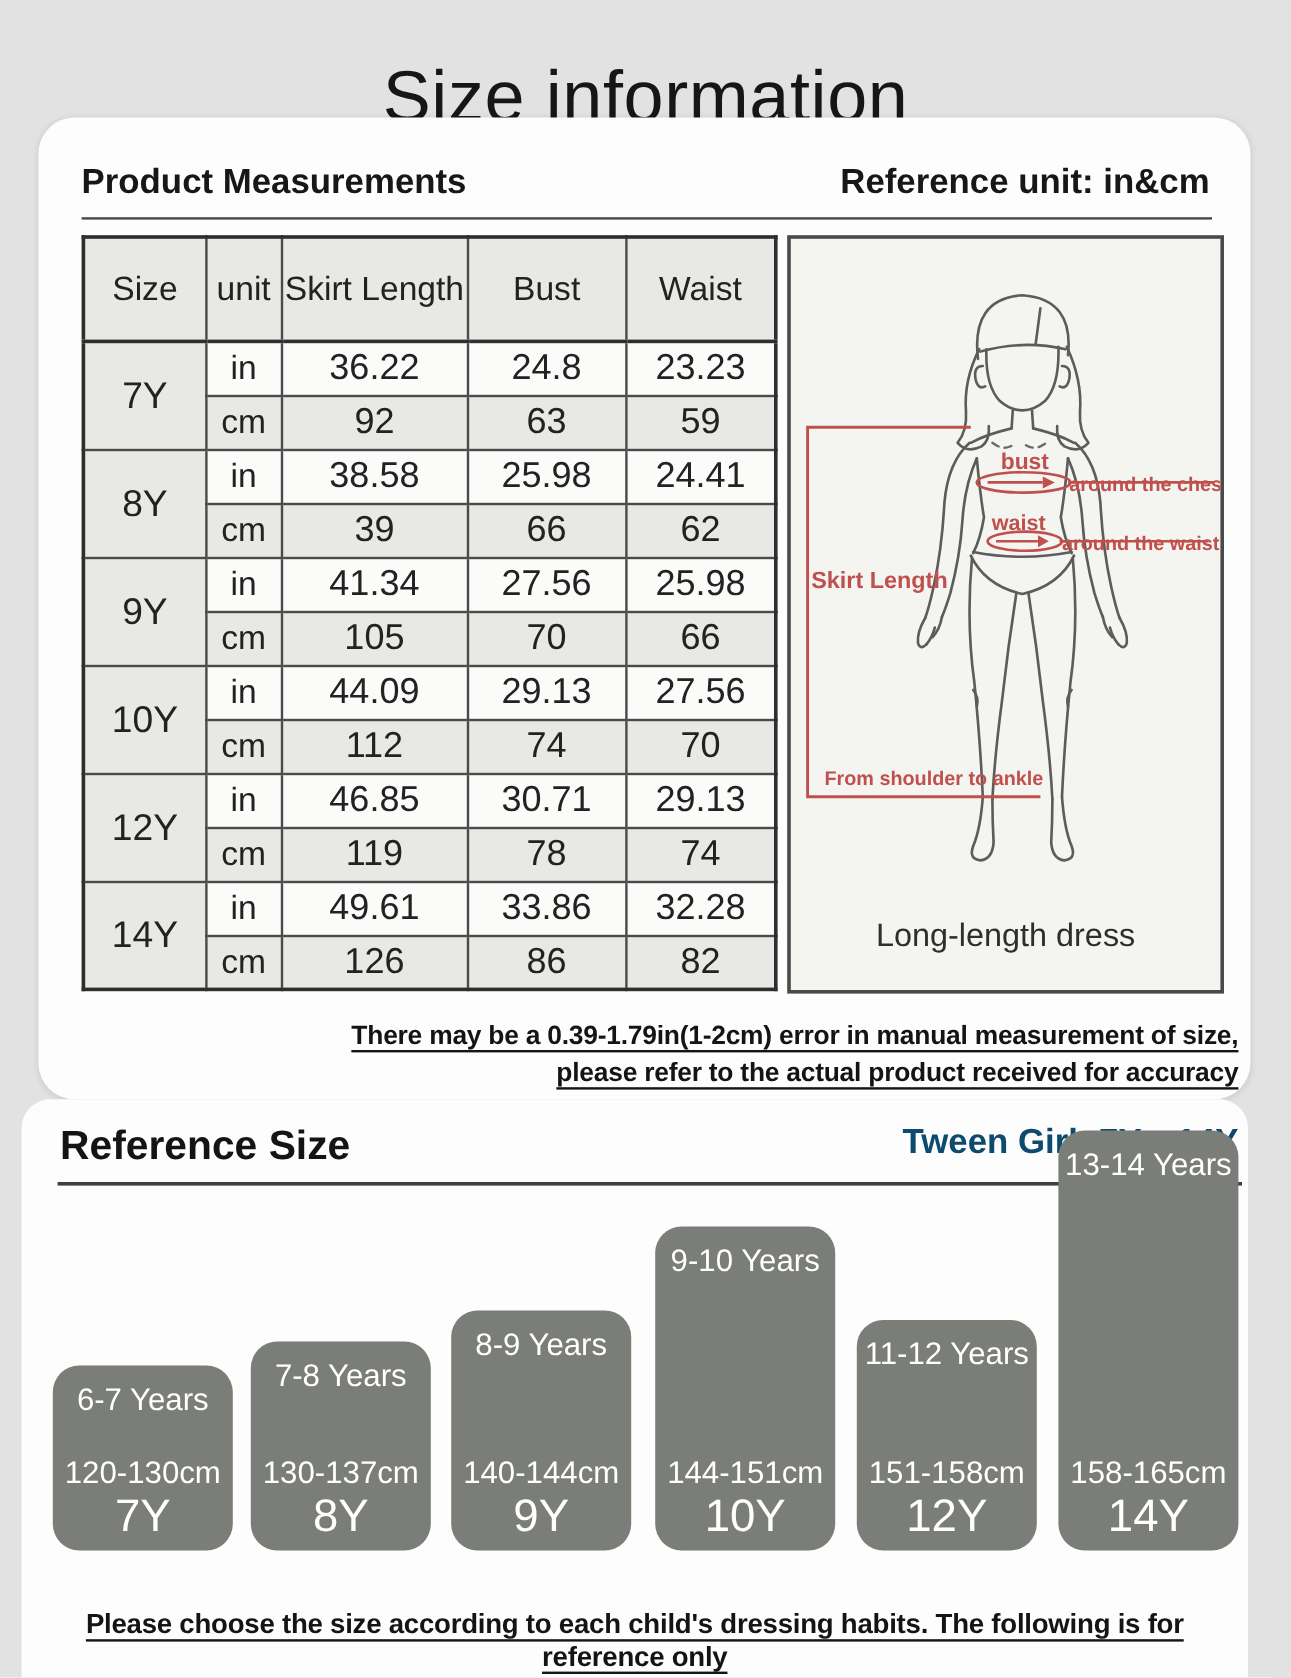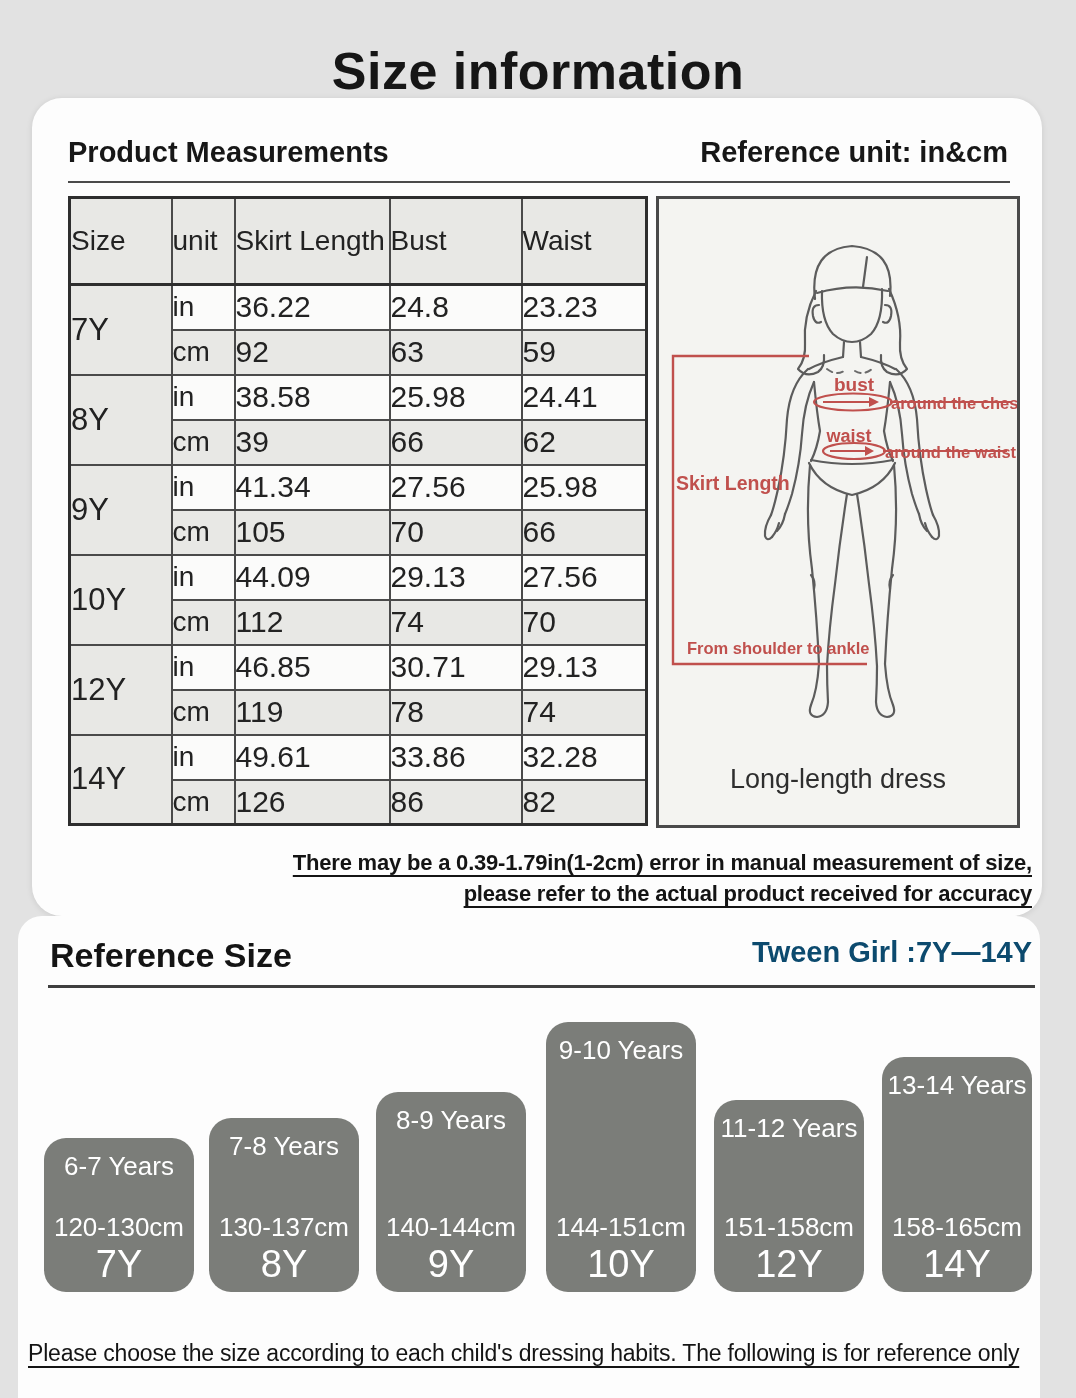--- a/index.html
+++ b/index.html
@@ -7,21 +7,21 @@
     width:1076px;height:1398px;
     background:#e2e2e2;
     font-family:"Liberation Sans", sans-serif;
     color:#1c1c1c;
     -webkit-font-smoothing:antialiased;
   }
   .page{position:relative;width:1076px;height:1398px;overflow:hidden;}
 
   .page-title{
     position:absolute;top:6px;left:0;width:100%;
-    text-align:center;font-size:52px;font-weight:700;color:#161616;
+    text-align:center;font-size:60px;font-weight:400;color:#161616;
     letter-spacing:0.5px;
   }
 
   .card{position:absolute;background:#fdfdfd;}
   .card-measurements{
     left:32px;top:98px;width:1010px;height:818px;
     border-radius:30px;
     box-shadow:0 1px 6px rgba(0,0,0,0.10);
   }
   .card-reference{
@@ -33,21 +33,21 @@
   .m-head{display:flex;justify-content:space-between;align-items:baseline;padding:38px 34px 0 36px;}
   .m-head-left,.m-head-right{font-size:29px;font-weight:700;color:#171717;}
   .m-rule{height:2px;background:#4a4a4a;margin:12px 32px 0 36px;}
 
   .m-body{display:flex;align-items:flex-start;margin:13px 0 0 36px;}
 
   table.size-table{
     border-collapse:collapse;table-layout:fixed;
     width:577px;height:475px;
     border:3px solid #2e2e2e;
-    text-align:left;color:#222;
+    text-align:center;color:#222;
   }
   .size-table th,.size-table td{border:2px solid #4a4a4a;padding:0;}
   .size-table thead th{
     height:84px;font-size:28px;font-weight:500;line-height:1.18;
     background:#e8e8e5;border-bottom:3px solid #2e2e2e;
   }
   .size-table tbody tr{height:45px;}
   tr.r-in td{background:#fbfbfa;}
   tr.r-cm td{background:#e8e8e5;}
   tr.r-in td{border-top-color:#2e2e2e;}
@@ -90,22 +90,22 @@
   .bar{
     position:absolute;bottom:0;width:150px;
     background:#7b7d79;border-radius:22px;color:#ffffff;
     display:flex;flex-direction:column;align-items:center;text-align:center;
   }
   .bar-age{margin-top:13px;font-size:26px;white-space:nowrap;}
   .bar-range{margin-top:auto;font-size:26px;white-space:nowrap;}
   .bar-size{font-size:38px;line-height:1.1;margin:1px 0 6px;}
 
   .footnote{
-    margin:48px 10px 0;text-align:left;
-    font-size:23px;font-weight:400;color:#141414;letter-spacing:-0.2px;
+    margin:48px 10px 0;text-align:center;
+    font-size:23px;font-weight:700;color:#141414;letter-spacing:-0.2px;
   }
   .footnote span{text-decoration:underline;text-decoration-thickness:2px;text-underline-offset:5px;}
 </style>
 </head>
 <body>
 
 <div class="page">
 
   <h1 class="page-title">Size information</h1>
 
@@ -334,21 +334,21 @@
       <div class="bar" style="left:528px;height:270px;">
         <span class="bar-age">9-10 Years</span>
         <span class="bar-range">144-151cm</span>
         <span class="bar-size">10Y</span>
       </div>
       <div class="bar" style="left:696px;height:192px;">
         <span class="bar-age">11-12 Years</span>
         <span class="bar-range">151-158cm</span>
         <span class="bar-size">12Y</span>
       </div>
-      <div class="bar" style="left:864px;height:235px;">
+      <div class="bar" style="left:864px;height:350px;">
         <span class="bar-age">13-14 Years</span>
         <span class="bar-range">158-165cm</span>
         <span class="bar-size">14Y</span>
       </div>
     </div>
 
     <p class="footnote">
       <span>Please choose the size according to each child's dressing habits. The following is for reference only</span>
     </p>
   </section>

